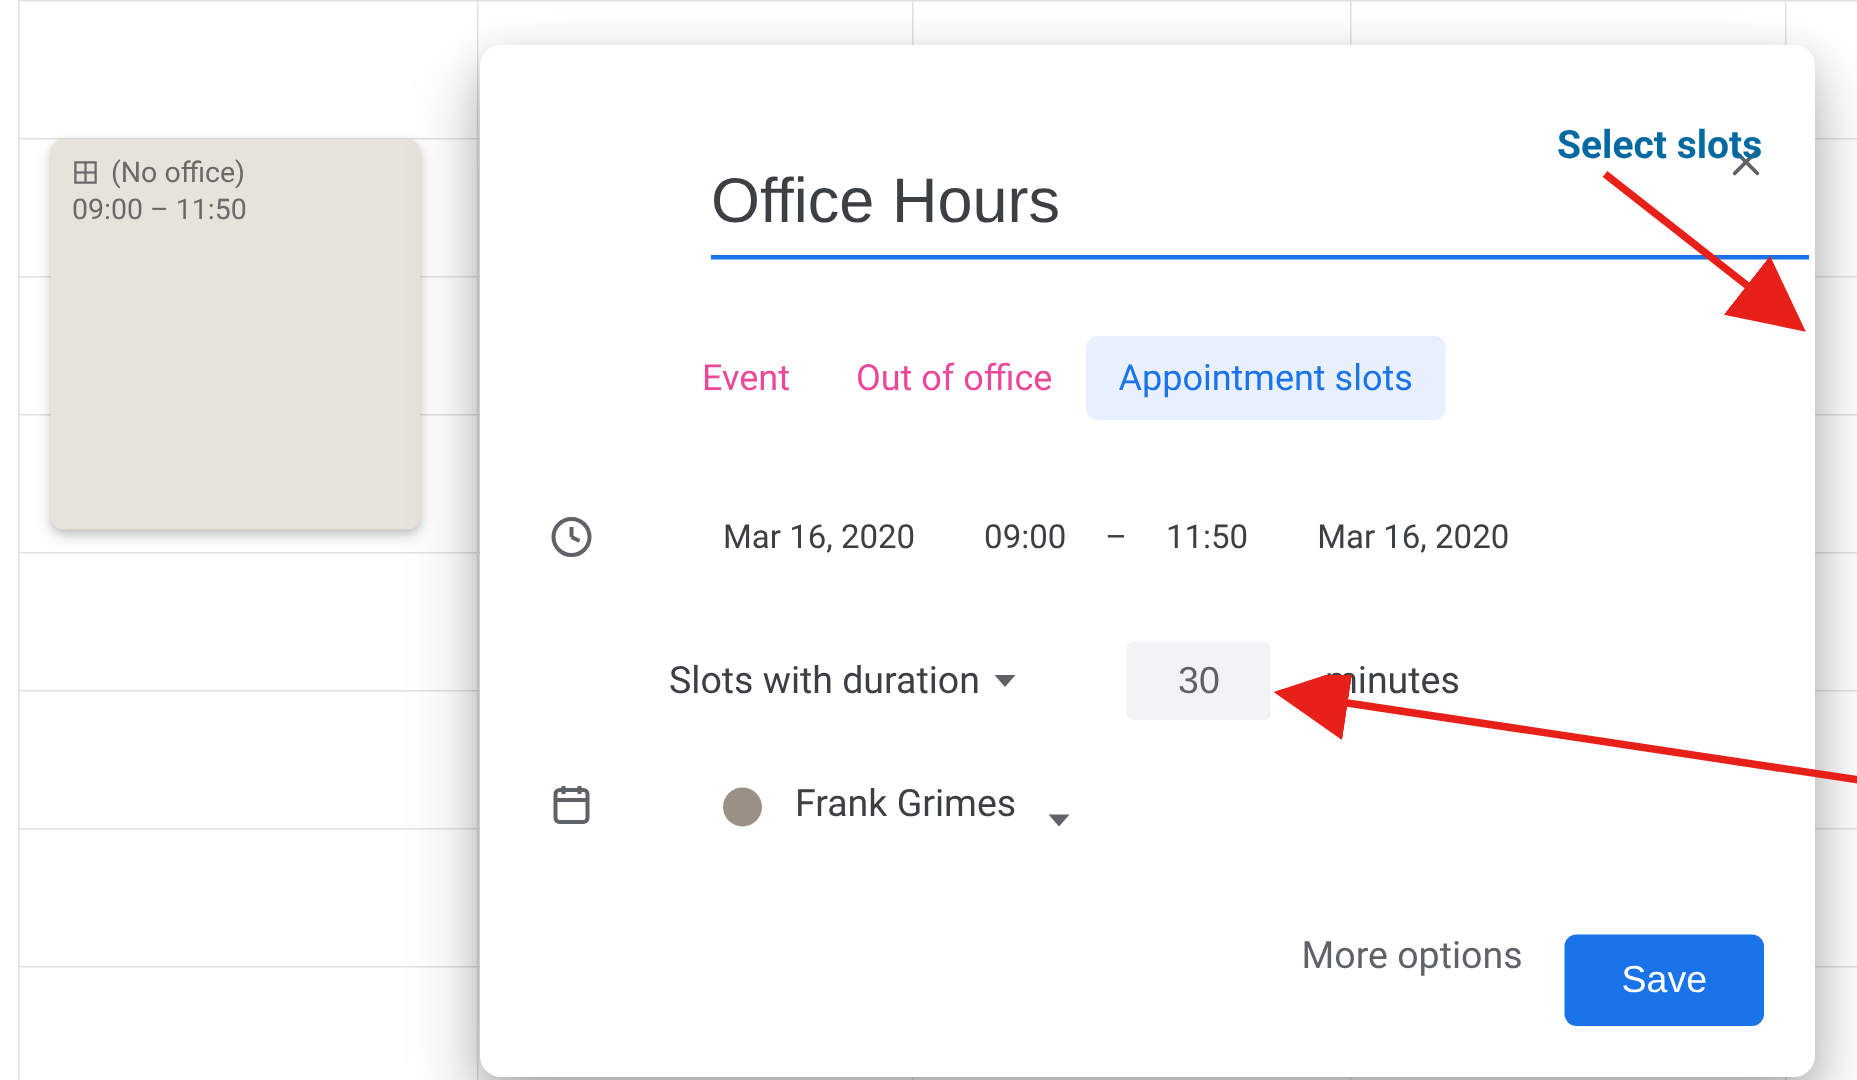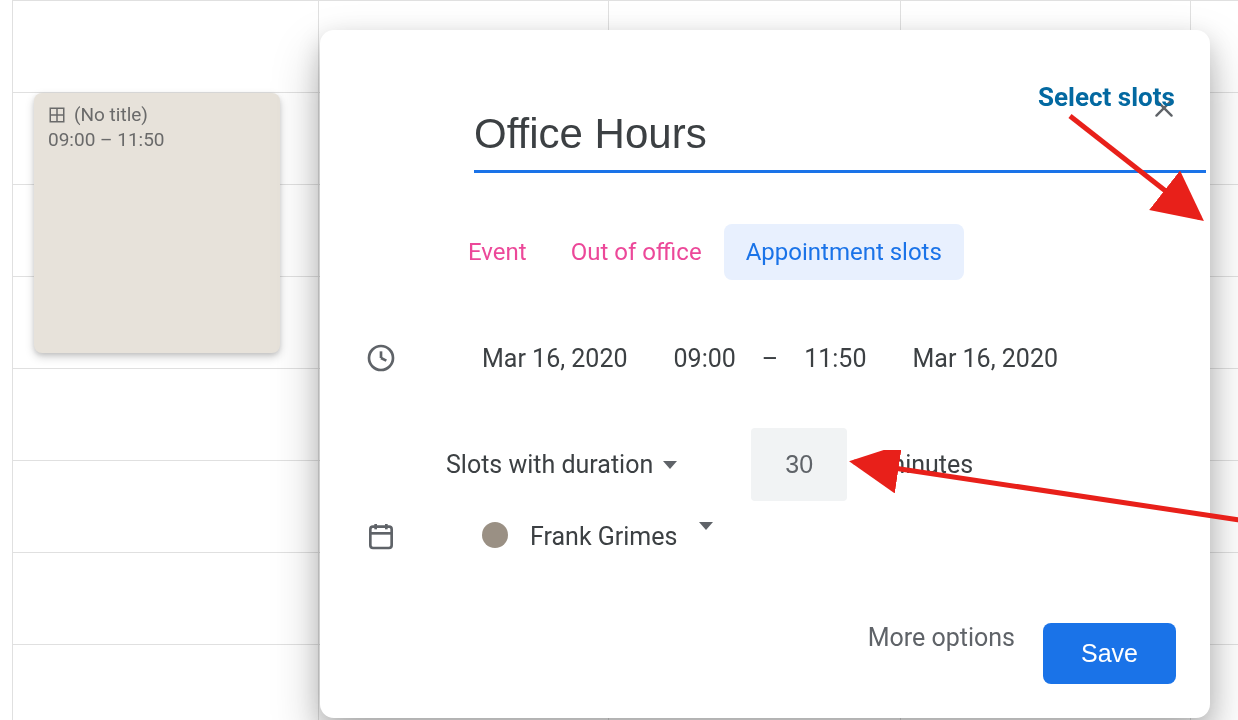--- a/index.html
+++ b/index.html
@@ -40,33 +40,33 @@
   .tab {
     padding: 14px 22px; font-size: 24px; color: #ec4899;
     border-radius: 8px; cursor: pointer;
   }
   .tab.active { background: #e8f0fe; color: #1a73e8; }
   .row { position: absolute; left: 40px; right: 40px; display: flex; align-items: center; gap: 18px; }
   .row.time-row { top: 312px; }
   .row.slots-row { top: 398px; left: 126px; }
   .row.cal-row { top: 490px; }
   .icon-col { width: 42px; display: flex; justify-content: center; color: #5f6368; }
-  .time-text, .plain { font-size: 25px; color: #3c4043; }
+  .time-text, .plain { font-size: 22px; color: #3c4043; }
   .gap { width: 10px; }
   .slots-label { display: flex; align-items: center; gap: 10px; color: #3c4043; font-size: 25px; cursor: pointer; }
   .caret { width: 0; height: 0; border-left: 7px solid transparent; border-right: 7px solid transparent; border-top: 8px solid #5f6368; }
   .duration-input {
-    margin-left: 56px; width: 96px; height: 73px;
+    margin-left: 56px; width: 96px; height: 52px;
     background: #f1f3f4; border: none; outline: none;
     font-size: 25px; color: #5f6368; text-align: center;
     border-radius: 4px;
   }
   .minutes { font-size: 25px; color: #3c4043; margin-left: 18px; }
   .avatar { width: 26px; height: 26px; border-radius: 50%; background: #9a9084; }
-  .owner { display: flex; align-items: flex-start; gap: 22px; color: #3c4043; font-size: 25px; cursor: pointer; }
+  .owner { display: flex; align-items: flex-end; gap: 22px; color: #3c4043; font-size: 25px; cursor: pointer; }
   .footer { position: absolute; right: 34px; bottom: 34px; display: flex; align-items: flex-start; gap: 28px; }
   .more-opts { font-size: 25px; color: #5f6368; cursor: pointer; }
   .save-btn {
     background: #1a73e8; color: #ffffff; font-size: 25px;
     padding: 16px 38px; border: none; border-radius: 8px; cursor: pointer;
   }
   
   .anno { position: absolute; color: #0369a1; font-weight: 700; font-size: 26px; pointer-events: none; }
   .anno1 { left: 718px; top: 52px; }
   svg.arrow { position: absolute; pointer-events: none; }
@@ -90,21 +90,21 @@
   <div class="hline" style="top:644px"></div>
 </div>
 
 <div class="event-chip">
   <div class="row1">
     <svg class="grid-icon" viewBox="0 0 24 24" fill="none" stroke="#6a6a6a" stroke-width="2">
       <rect x="3" y="3" width="18" height="18"></rect>
       <line x1="3" y1="12" x2="21" y2="12"></line>
       <line x1="12" y1="3" x2="12" y2="21"></line>
     </svg>
-    <span>(No title)</span>
+    <span>(No office)</span>
   </div>
   <div style="margin-top:0">09:00 – 11:50</div>
 </div>
 
 <div class="dialog">
 
   <div class="close-btn">
     <svg width="26" height="26" viewBox="0 0 24 24" stroke="#5f6368" stroke-width="2.2" stroke-linecap="round">
       <line x1="5" y1="5" x2="19" y2="19"></line>
         <line x1="19" y1="5" x2="5" y2="19"></line>

